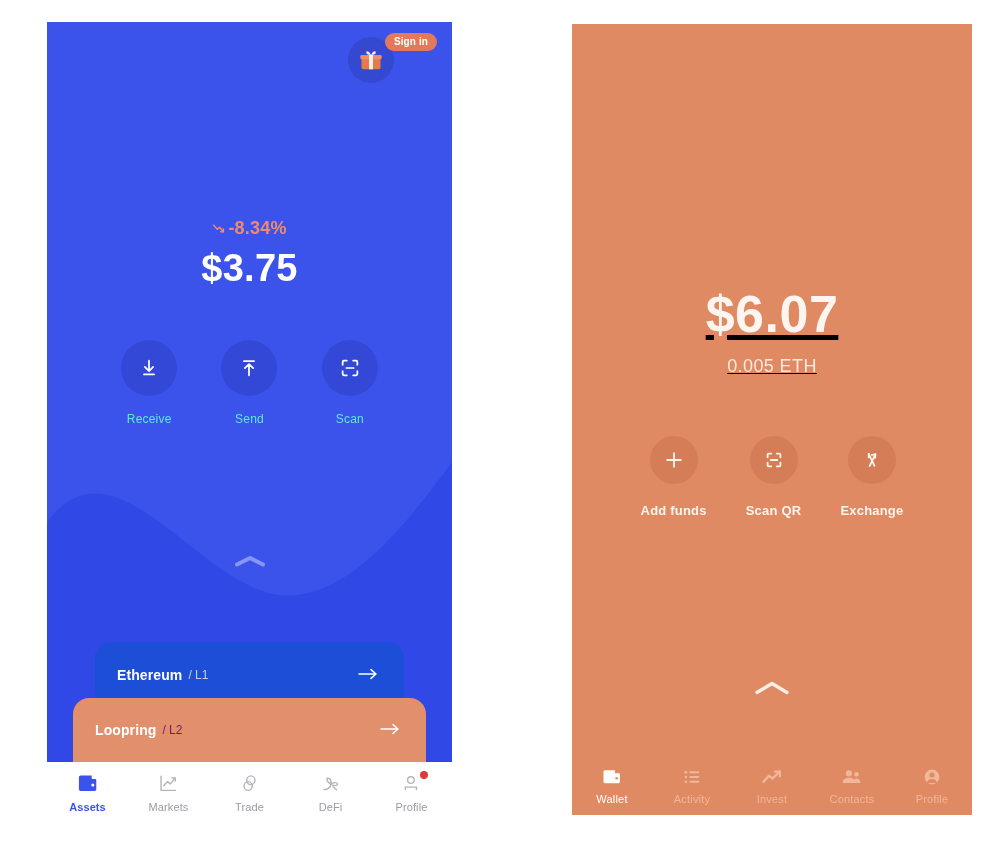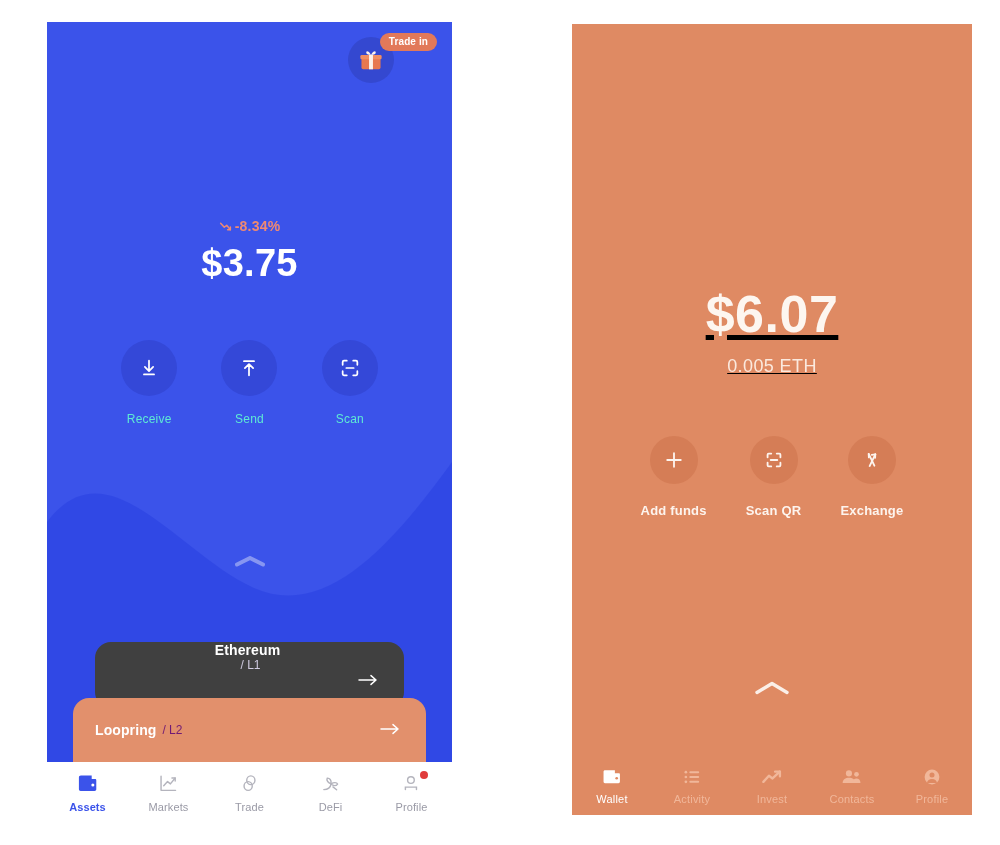--- a/index.html
+++ b/index.html
@@ -40,21 +40,21 @@
   .signin-pill {
     position: absolute; right: 15px; top: 11px;
     background: #e2795a; color: #fff;
     font-size: 10px; font-weight: 600;
     padding: 3px 9px 4px; border-radius: 9px;
     letter-spacing: .1px;
     white-space: nowrap;
   }
   .balance-a { position: absolute; left: 0; top: 196px; width: 405px; text-align: center; }
   .pct-a {
-    font-size: 14px; font-weight: 700; color: #ef8a72;
+    font-size: 18px; font-weight: 700; color: #ef8a72;
     letter-spacing: .2px; display: flex; align-items: center;
     justify-content: center; gap: 3px;
   }
   .amount-a {
     font-size: 38px; font-weight: 700; color: #ffffff;
     letter-spacing: .3px; margin-top: 8px;
   }
   .actions-a {
     position: absolute; left: 0; top: 318px; width: 405px;
     display: flex; justify-content: space-around; padding: 0 52px;
@@ -75,24 +75,23 @@
   }
   .cards-a { position: absolute; left: 0; bottom: 0; width: 405px; }
   .netcard {
     position: relative; margin: 0 auto;
     border-radius: 14px 14px 0 0;
     display: flex; align-items: center;
     padding: 0 26px 0 22px;
   }
   .netcard .arrow { margin-left: auto; }
   .card-eth {
-    width: 309px; height: 66px; background: #404040;
+    width: 309px; height: 66px; background: #1d4ed8;
     border-radius: 16px;
     margin-bottom: -10px;
-    flex-direction: column;
   }
   .card-loop {
     width: 353px; height: 64px; background: #e2906c;
     border-radius: 16px 16px 0 0;
   }
   .net-name { font-size: 14px; font-weight: 700; color: #ffffff; letter-spacing: .1px; }
   .net-layer { font-size: 12px; font-weight: 400; color: #cfcbe0; margin-left: 6px; }
   .net-layer-2 { color: #701a75; }
 
   .nav-a {
@@ -166,21 +165,21 @@
       <div class="topbar-a">
         <div class="gift-wrap">
           <svg width="26" height="26" viewBox="0 0 24 24">
             <rect x="3.2" y="10" width="17.6" height="10.6" rx="1.6" fill="#e8784f"></rect>
             <rect x="2.2" y="7.4" width="19.6" height="4" rx="1.2" fill="#f08e63"></rect>
             <rect x="10.2" y="7.4" width="3.6" height="13.2" fill="#fdf2ea"></rect>
             <path d="M12 7.4 C 9.2 7.4 7.4 6.3 7.6 4.8 C 7.8 3.3 10 3.4 12 7.4 Z" fill="#fdf2ea"></path>
             <path d="M12 7.4 C 14.8 7.4 16.6 6.3 16.4 4.8 C 16.2 3.3 14 3.4 12 7.4 Z" fill="#fdf2ea"></path>
           </svg>
         </div>
-        <div class="signin-pill">Trade in</div>
+        <div class="signin-pill">Sign in</div>
       </div>
 
       <div class="balance-a">
         <div class="pct-a">
           <svg width="13" height="13" viewBox="0 0 16 16">
             <path d="M2 4 L6.5 9 L9.5 6.5 L14 12" stroke="#ef8a72" stroke-width="1.8" fill="none" stroke-linecap="round" stroke-linejoin="round"></path>
             <path d="M14 8.6 L14 12 L10.6 12" stroke="#ef8a72" stroke-width="1.8" fill="none" stroke-linecap="round" stroke-linejoin="round"></path>
           </svg>
           <span>-8.34%</span>
         </div>

